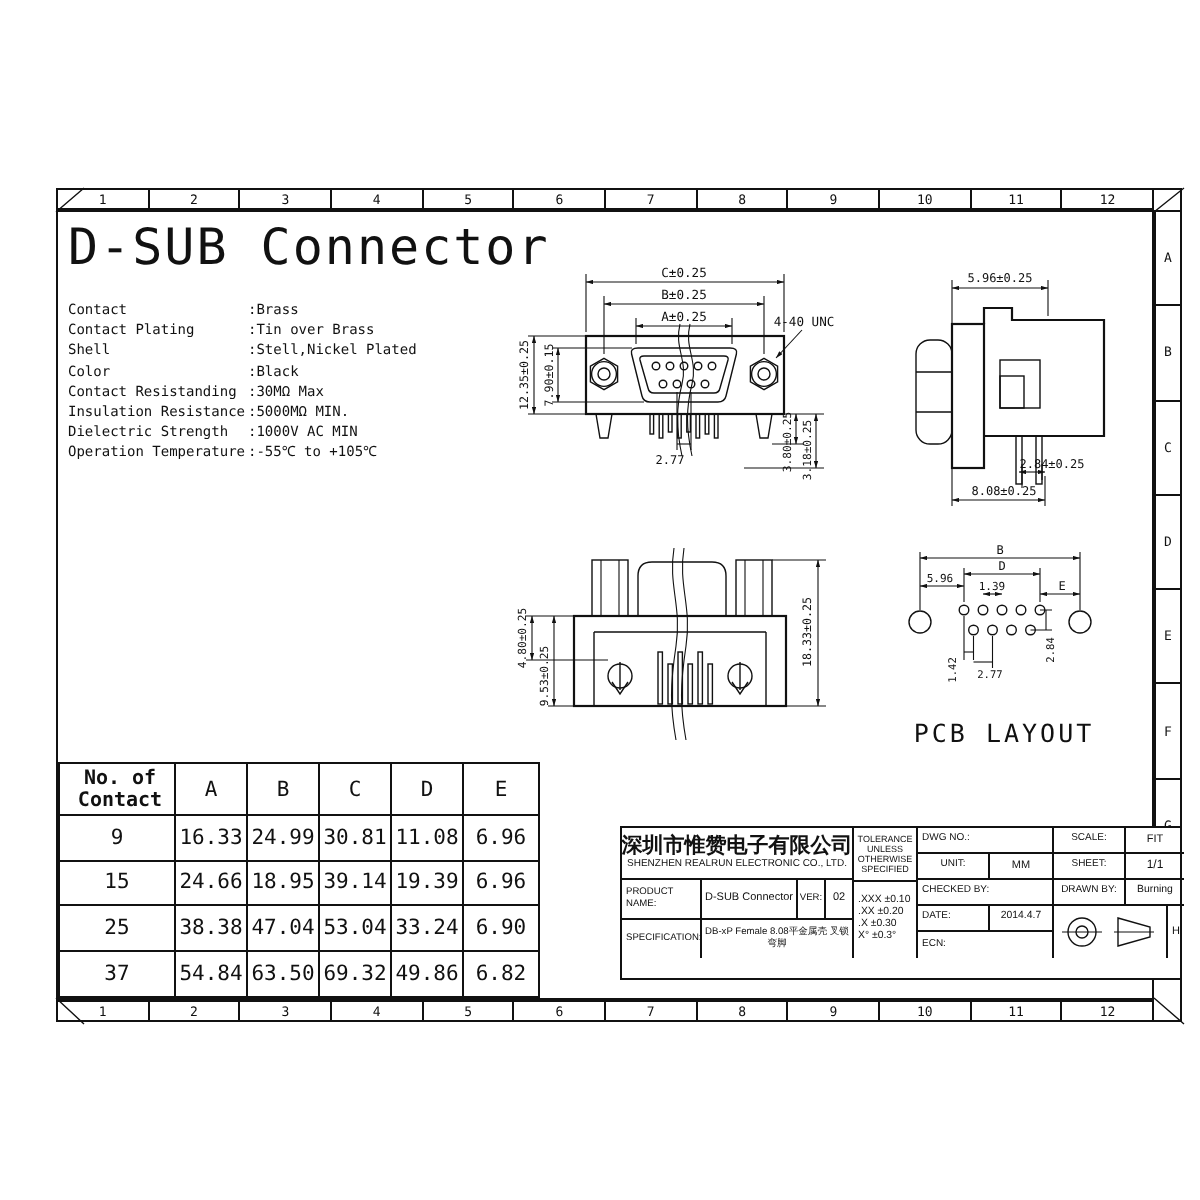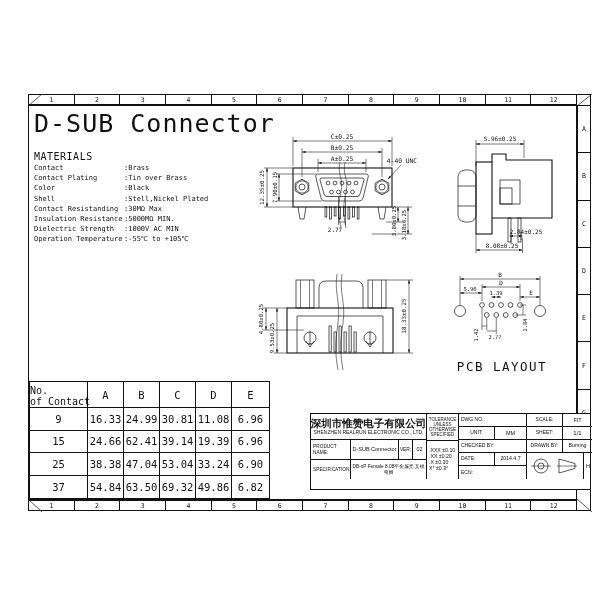--- a/index.html
+++ b/index.html
@@ -22,21 +22,21 @@
   .outer-frame{border:1px solid #111;}
   
   .matrow{display:flex;line-height:10.2px;font-size:7px;}
   .matrow .ml{width:90px;flex:none;}
   .mathead{font-size:10px;line-height:13px;letter-spacing:.5px;}
   
   .ct{display:grid;grid-template-columns:58px 36px 36px 36px 36px 37px;grid-template-rows:26px 22.5px 22.5px 22.5px 22.5px;border:1.6px solid #111;background:#fff;font-family:"DejaVu Sans Mono",monospace;}
   .ct>div{border-right:1px solid #111;border-bottom:1px solid #111;display:flex;align-items:center;justify-content:center;font-size:10.5px;box-sizing:border-box;}
   .ct>div:nth-child(6n){border-right:0;}
   .ct>div:nth-last-child(-n+6){border-bottom:0;}
-  .ct .corner{flex-direction:row;align-items:flex-end;justify-content:center;font-size:10px;line-height:11px;padding-left:3px;}
+  .ct .corner{flex-direction:column;align-items:center;justify-content:center;font-size:10px;line-height:11px;padding-left:3px;font-weight:bold;}
   
   .tb{background:#fff;border:1px solid #111;font-family:"Liberation Sans",sans-serif;}
   .tbc{position:absolute;box-sizing:border-box;border-right:1px solid #111;border-bottom:1px solid #111;display:flex;align-items:center;justify-content:center;text-align:center;line-height:1.12;overflow:hidden;}
   .left{justify-content:flex-start;text-align:left;padding-left:2px;}
 </style>
 </head>
 <body>
 
 <div class="abs outer-frame" style="left:28px;top:94px;width:563px;height:417px;"></div>
 <div class="abs inner-frame" style="left:28px;top:105px;width:549px;height:395px;"></div>
@@ -81,36 +81,35 @@
   <div>G</div>
 </div>
 
 <svg class="draw" style="left:0;top:0" width="600" height="600" viewBox="0 0 600 600">
   <path class="l" d="M42,94 L28,106 M577,106 L592,94 M28,499 L42,512 M577,499 L592,512"></path>
 </svg>
 
 <div class="abs mono" style="left:34px;top:109px;font-size:25px;letter-spacing:1px;white-space:nowrap;">D-SUB Connector</div>
 
 <div class="abs mono" style="left:34px;top:150px;width:238px;">
-  <div class="mathead">MATERIALS</div>
   <div class="matrow">
       <span class="ml">Contact</span>
       <span>:Brass</span>
     </div>
   <div class="matrow">
       <span class="ml">Contact Plating</span>
       <span>:Tin over Brass</span>
     </div>
   <div class="matrow">
+      <span class="ml">Shell</span>
+      <span>:Stell,Nickel Plated</span>
+    </div>
+  <div class="matrow">
       <span class="ml">Color</span>
       <span>:Black</span>
-    </div>
-  <div class="matrow">
-      <span class="ml">Shell</span>
-      <span>:Stell,Nickel Plated</span>
     </div>
   <div class="matrow">
       <span class="ml">Contact Resistanding</span>
       <span>:30MΩ Max</span>
     </div>
   <div class="matrow">
       <span class="ml">Insulation Resistance</span>
       <span>:5000MΩ MIN.</span>
     </div>
   <div class="matrow">
@@ -301,21 +300,21 @@
 
   <div>9</div>
   <div>16.33</div>
   <div>24.99</div>
   <div>30.81</div>
   <div>11.08</div>
   <div>6.96</div>
 
   <div>15</div>
   <div>24.66</div>
-  <div>62.41</div>
+  <div>18.95</div>
   <div>39.14</div>
   <div>19.39</div>
   <div>6.96</div>
 
   <div>25</div>
   <div>38.38</div>
   <div>47.04</div>
   <div>53.04</div>
   <div>33.24</div>
   <div>6.90</div>

